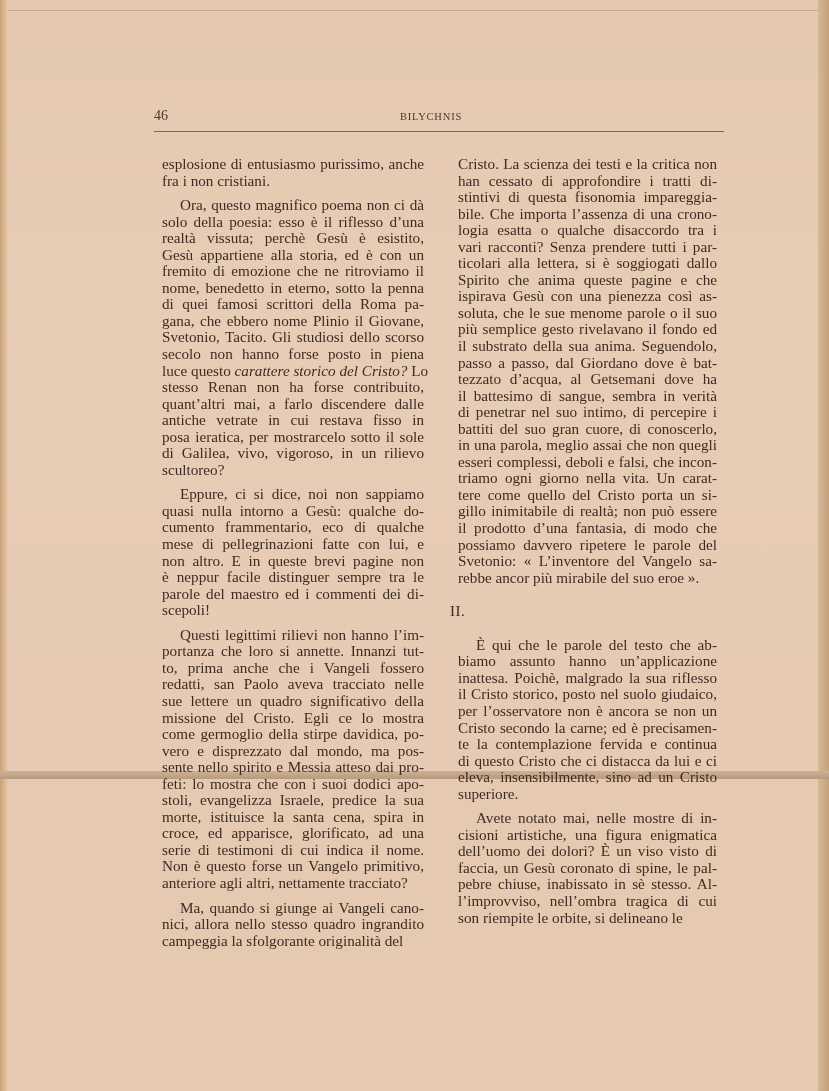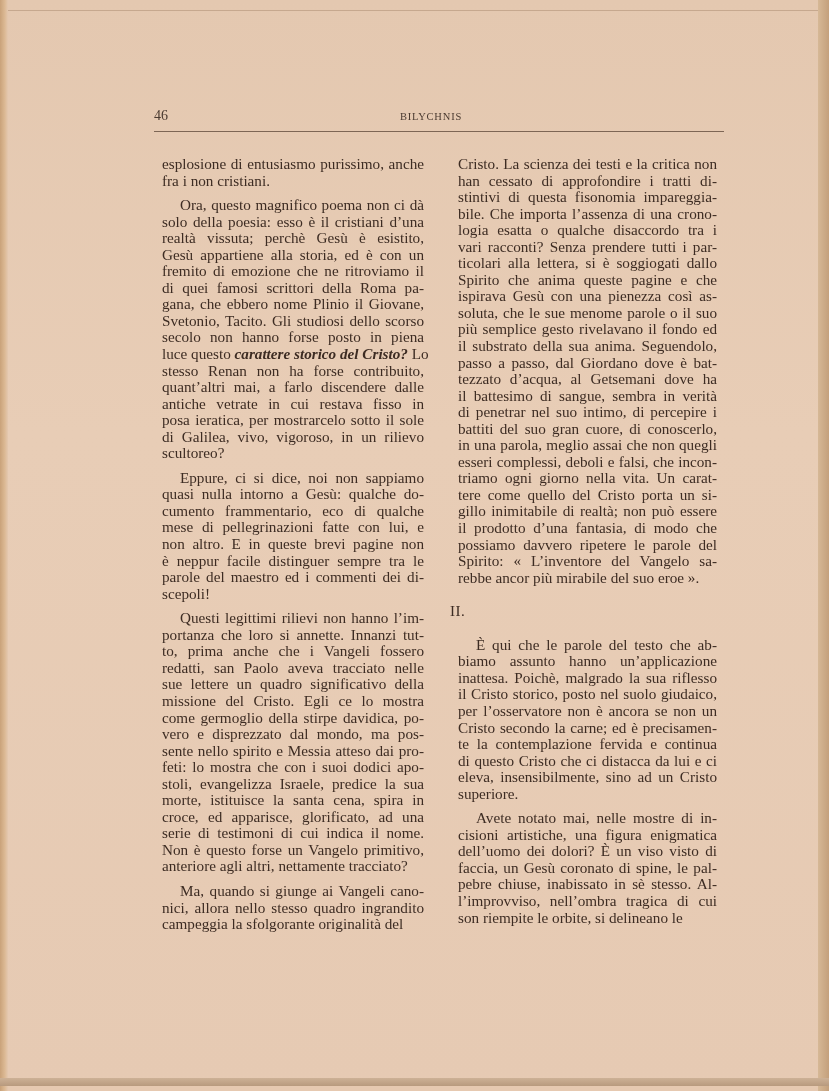--- a/index.html
+++ b/index.html
@@ -11,21 +11,21 @@
       height: 1091px;
       position: relative;
       overflow: hidden;
       background: #e6c9b1;
       font-family: "Liberation Serif", "DejaVu Serif", serif;
       color: #3b2a22;
     }
     .page {
       position: absolute;
       left: 0; top: 0;
-      width: 829px; height: 1086px;
+      width: 829px; height: 779px;
       background: linear-gradient(180deg, #e4c8b0 0%, #e8cdb6 40%, #e6cab3 100%);
     }
     .left-edge {
       position: absolute;
       left: 0; top: 0;
       width: 8px; height: 1091px;
       background: linear-gradient(90deg, #c9a27a 0%, #dcb994 60%, #e4c8b0 100%);
     }
     .top-rule {
       position: absolute;
@@ -94,21 +94,21 @@
     }
     .column .line.last {
       text-align-last: left;
     }
     .section-heading {
       text-align: left;
       font-size: 15px;
       margin: 17px 0 17px 0;
       letter-spacing: 0.5px;
     }
-    em { font-style: italic; font-weight: bold; }
+    em { font-style: italic; }
   </style>
 </head>
 <body>
 
 <div class="page">
   <div class="left-edge"></div>
   <div class="top-rule"></div>
   <div class="right-shadow"></div>
   <div class="bottom-edge"></div>
 
@@ -118,24 +118,25 @@
   </div>
   <div class="head-rule"></div>
 
   <div class="column col-left" id="col-left">
       <p>
         <span class="line">esplosione di entusiasmo purissimo, anche</span>
         <span class="line last">fra i non cristiani.</span>
       </p>
       <p>
         <span class="line" style="padding-left: 18px;">Ora, questo magnifico poema non ci dà</span>
-        <span class="line">solo della poesia: esso è il cristiani d’una</span>
+        <span class="line">solo della poesia: esso è il riflesso d’una</span>
         <span class="line">realtà vissuta; perchè Gesù è esistito,</span>
         <span class="line">Gesù appartiene alla storia, ed è con un</span>
         <span class="line">fremito di emozione che ne ritroviamo il</span>
+        <span class="line">nome, benedetto in eterno, sotto la penna</span>
         <span class="line">di quei famosi scrittori della Roma pa-</span>
         <span class="line">gana, che ebbero nome Plinio il Giovane,</span>
         <span class="line">Svetonio, Tacito. Gli studiosi dello scorso</span>
         <span class="line">secolo non hanno forse posto in piena</span>
         <span class="line">luce questo <em>carattere storico del Cristo?</em> Lo</span>
         <span class="line">stesso Renan non ha forse contribuito,</span>
         <span class="line">quant’altri mai, a farlo discendere dalle</span>
         <span class="line">antiche vetrate in cui restava fisso in</span>
         <span class="line">posa ieratica, per mostrarcelo sotto il sole</span>
         <span class="line">di Galilea, vivo, vigoroso, in un rilievo</span>
@@ -195,21 +196,21 @@
           <span class="line">il battesimo di sangue, sembra in verità</span>
           <span class="line">di penetrar nel suo intimo, di percepire i</span>
           <span class="line">battiti del suo gran cuore, di conoscerlo,</span>
           <span class="line">in una parola, meglio assai che non quegli</span>
           <span class="line">esseri complessi, deboli e falsi, che incon-</span>
           <span class="line">triamo ogni giorno nella vita. Un carat-</span>
           <span class="line">tere come quello del Cristo porta un si-</span>
           <span class="line">gillo inimitabile di realtà; non può essere</span>
           <span class="line">il prodotto d’una fantasia, di modo che</span>
           <span class="line">possiamo davvero ripetere le parole del</span>
-          <span class="line">Spirito: « L’inventore del Vangelo sa-</span>
+          <span class="line">Svetonio: « L’inventore del Vangelo sa-</span>
           <span class="line last">rebbe ancor più mirabile del suo eroe ».</span>
         </p>
       </div>
     <div class="section-heading">II.</div>
     <div id="right-after">
         <p>
           <span class="line" style="padding-left: 18px;">È qui che le parole del testo che ab-</span>
           <span class="line">biamo assunto hanno un’applicazione</span>
           <span class="line">inattesa. Poichè, malgrado la sua riflesso</span>
           <span class="line">il Cristo storico, posto nel suolo giudaico,</span>

